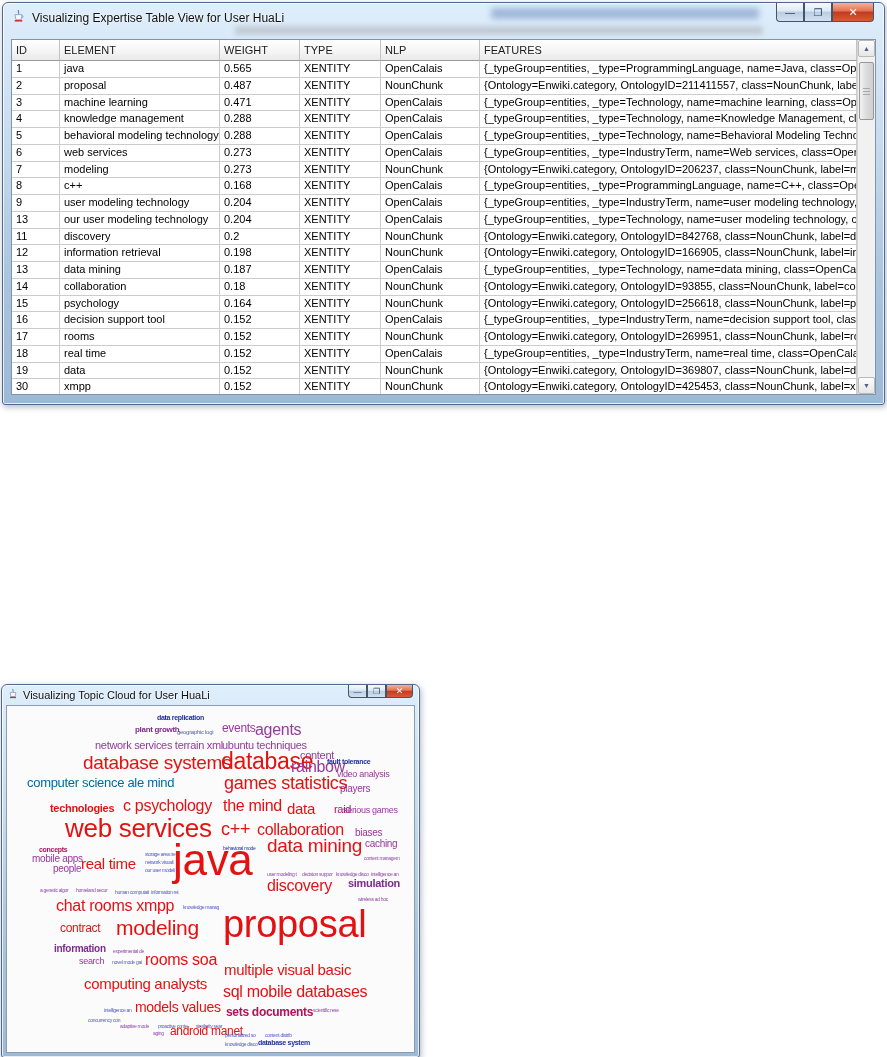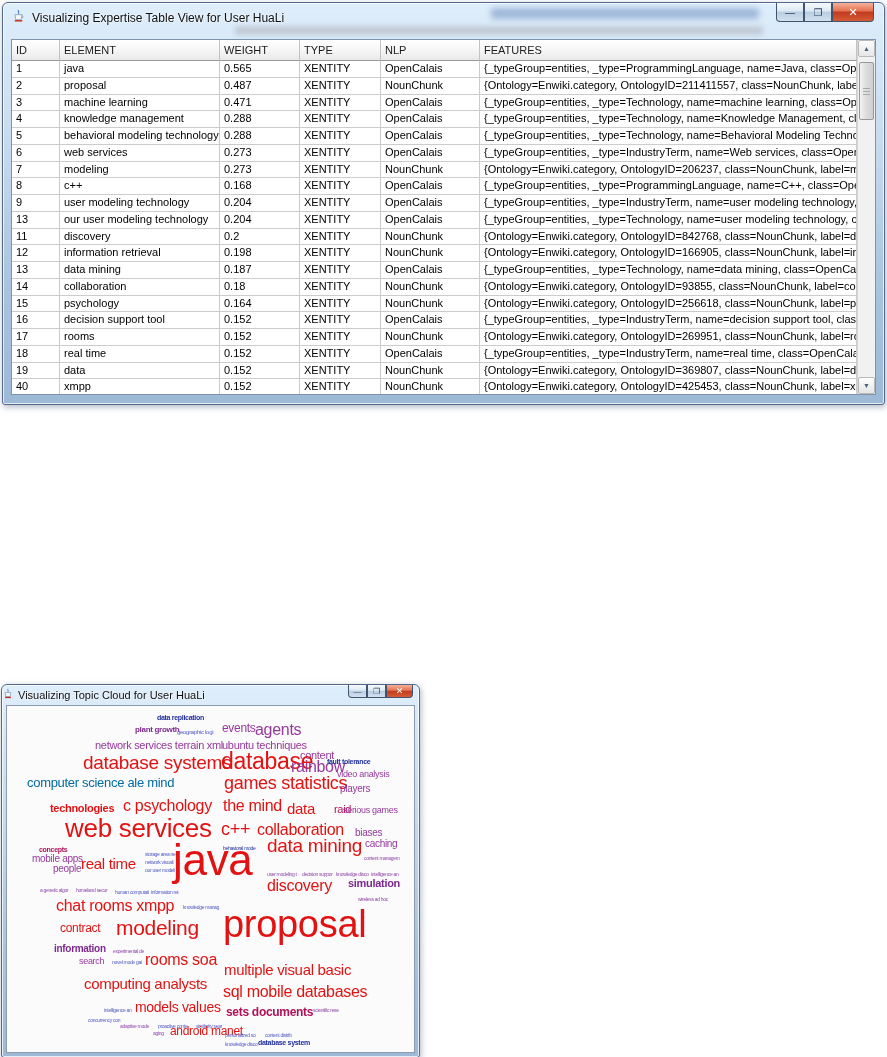--- a/index.html
+++ b/index.html
@@ -79,21 +79,21 @@
     position:absolute;left:1px;top:22px;width:15px;height:58px;box-sizing:border-box;
     background:linear-gradient(90deg,#f2f2f2,#dcdcdc 50%,#cfcfcf);
     border:1px solid #979797;border-radius:2px;
   }
   #scroll-thumb:after{
     content:"";position:absolute;left:3px;right:3px;top:25px;height:8px;
     background:repeating-linear-gradient(#a8a8a8 0 1px,transparent 1px 3px);
   }
   
   #cloud-win{left:1px;top:684px;width:417px;height:372px;}
-  #cloud-win .titlebar{height:20px;}
+  #cloud-win .titlebar{height:20px;padding-left:5px;}
   #cloud-win .title-text{font-size:11px;margin-left:4px;}
   #cloud-win .winbtns{right:6px;}
   #cloud-win .wbtn{width:19px;height:13px;font-size:8px;}
   #cloud-win .wbtn.close{width:27px;font-size:9px;}
   #cloud-canvas{
     position:absolute;left:4px;right:4px;top:20px;bottom:4px;
     background:#fbfbfc;border:1px solid #8d9bb0;overflow:hidden;
   }
   .cw{position:absolute;white-space:nowrap;line-height:1;letter-spacing:-0.3px;}
   .cw.b{font-weight:bold;}
@@ -279,21 +279,21 @@
           </div>
           <div class="trow">
             <div class="tcell c0">19</div>
             <div class="tcell c1">data</div>
             <div class="tcell c2">0.152</div>
             <div class="tcell c3">XENTITY</div>
             <div class="tcell c4">NounChunk</div>
             <div class="tcell c5">{Ontology=Enwiki.category, OntologyID=369807, class=NounChunk, label=data}</div>
           </div>
           <div class="trow">
-            <div class="tcell c0">40</div>
+            <div class="tcell c0">30</div>
             <div class="tcell c1">xmpp</div>
             <div class="tcell c2">0.152</div>
             <div class="tcell c3">XENTITY</div>
             <div class="tcell c4">NounChunk</div>
             <div class="tcell c5">{Ontology=Enwiki.category, OntologyID=425453, class=NounChunk, label=xmpp}</div>
           </div>
         </div>
     </div>
     <div id="vscroll">
       <div class="sbtn" id="scroll-up">▲</div>

